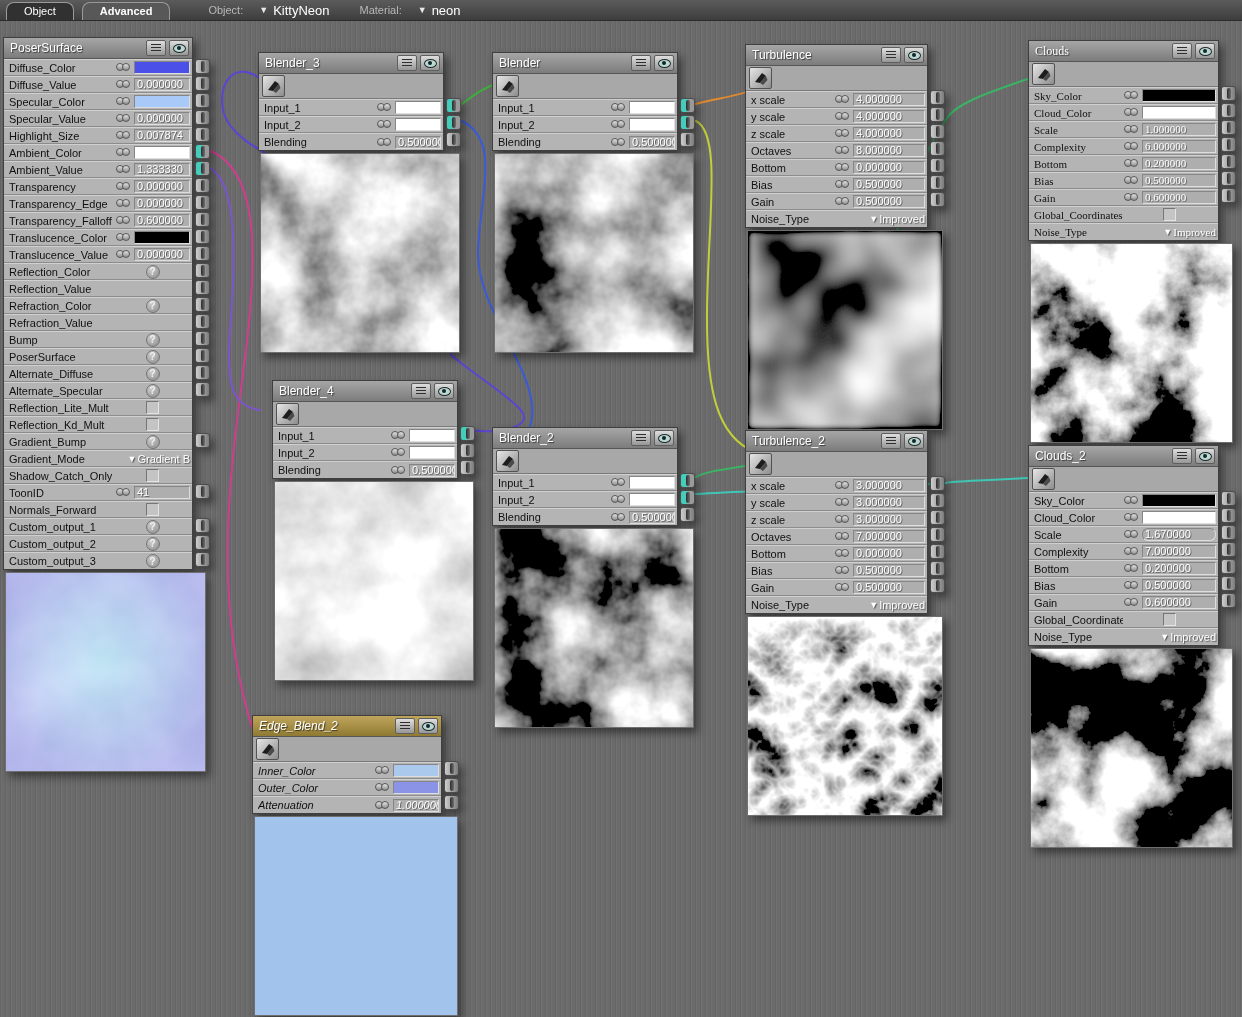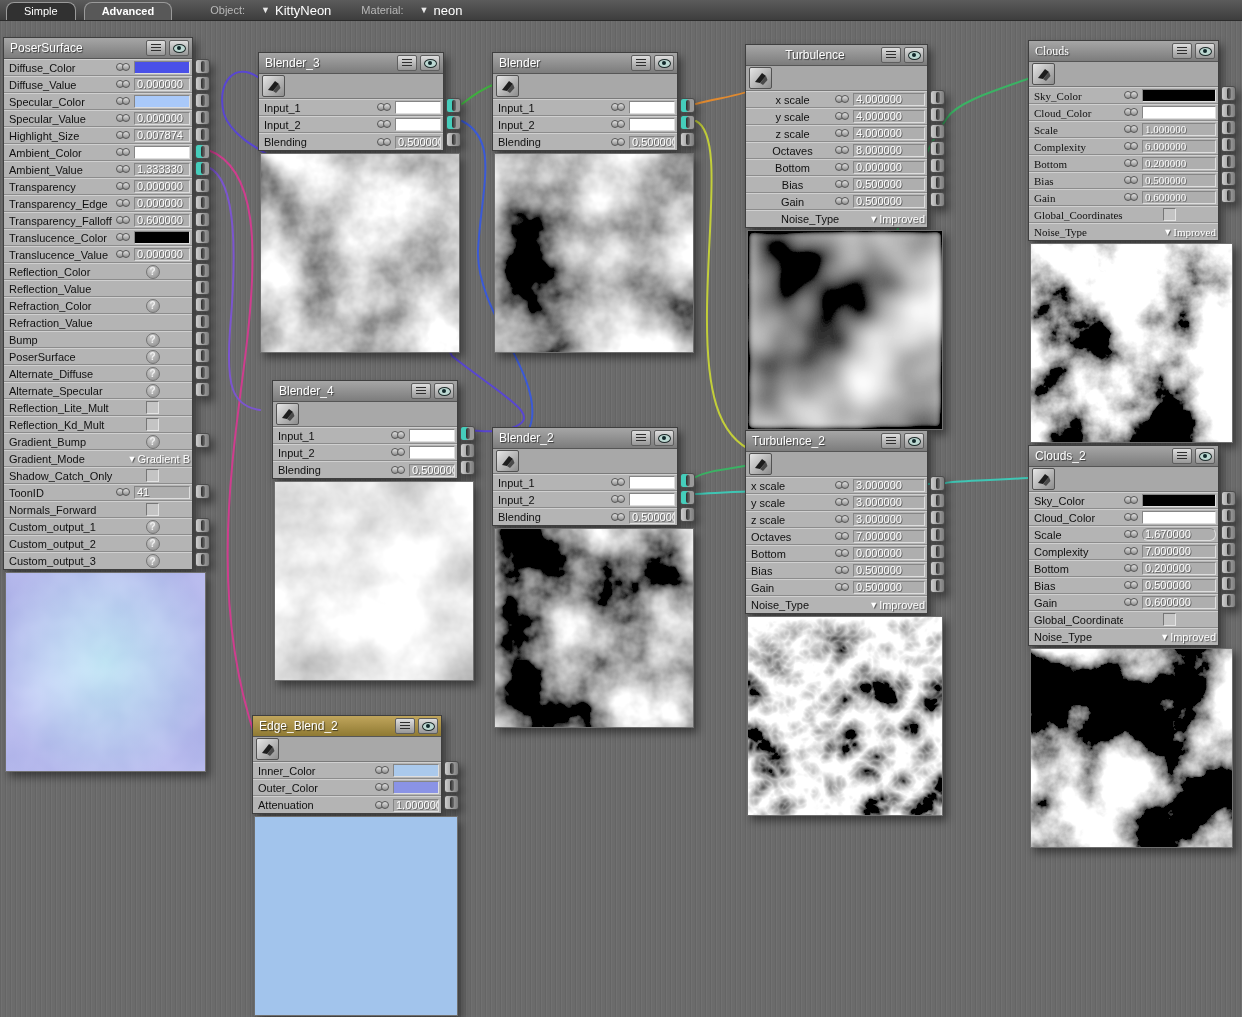--- a/index.html
+++ b/index.html
@@ -118,21 +118,21 @@
     <path d="M462,121 C500,140 481,190 478,250 C476,310 538,370 532,418 C529,440 515,442 505,450" fill="none" stroke="#3b5ad6" stroke-width="2" stroke-linecap="round"></path>
     <path d="M462,104 C472,96 484,88 495,84" fill="none" stroke="#3fae3f" stroke-width="2" stroke-linecap="round"></path>
     <path d="M696,104 C718,98 746,95 759,87" fill="none" stroke="#e08a30" stroke-width="2" stroke-linecap="round"></path>
     <path d="M696,121 C722,134 708,220 707,310 C706,390 717,437 755,452" fill="none" stroke="#c3cf3a" stroke-width="2" stroke-linecap="round"></path>
     <path d="M1033,77 C1000,89 958,101 947,118 C903,180 878,300 848,420 C800,472 720,463 696,477" fill="none" stroke="#3bb264" stroke-width="2" stroke-linecap="round"></path>
     <path d="M1028,478 C980,481 952,481 946,483 C860,488 760,490 696,494" fill="none" stroke="#3fc6b4" stroke-width="2" stroke-linecap="round"></path>
   </svg>
 
 <div id="topbar">
   <div id="tabwrap">
-    <div class="tab inactive">Simple</div>
+    <div class="tab inactive">Object</div>
     <div class="tab active">Advanced</div>
   </div>
   <span class="tblabel">Object:</span>
   <span class="tbtri">▼</span>
   <span class="tbval">KittyNeon</span>
   <span class="tblabel">Material:</span>
   <span class="tbtri">▼</span>
   <span class="tbval">neon</span>
 </div>
 
@@ -556,21 +556,21 @@
         </div>
       </div>
       <span class="sock on" style="left: 188px; top: 46px;"></span>
       <span class="sock on" style="left: 188px; top: 63px;"></span>
       <span class="sock" style="left: 188px; top: 80px;"></span>
       <div class="pvwrap"><svg width="198" height="198">
           <rect width="198" height="198" fill="#888" filter="url(#flt-dark)"></rect>
         </svg></div>
     </div>
     <div class="node" style="left: 745px; top: 44px; width: 200px;">
-      <div class="panel" style="width: 183px; text-align: center;">
+      <div class="panel" style="width: 183px;">
         <div class="hd">
           <span class="ttl">Turbulence</span>
           <span class="hbtn">
             <span class="mlines"></span>
           </span>
           <span class="hbtn">
             <span class="eyeball"></span>
           </span>
         </div>
         <div class="outrow">
@@ -924,21 +924,21 @@
       <span class="sock" style="left: 193px; top: 80px;"></span>
       <span class="sock" style="left: 193px; top: 97px;"></span>
       <span class="sock" style="left: 193px; top: 114px;"></span>
       <span class="sock" style="left: 193px; top: 131px;"></span>
       <span class="sock" style="left: 193px; top: 148px;"></span>
       <div class="pvwrap"><svg width="201" height="198">
           <rect width="201" height="198" fill="#888" filter="url(#flt-cloud2)"></rect>
         </svg></div>
     </div>
     <div class="node" style="left: 252px; top: 715px; width: 208px;">
-      <div class="panel" style="width: 190px;">
+      <div class="panel" style="width: 190px; font-style: italic;">
         <div class="hd sel">
           <span class="ttl">Edge_Blend_2</span>
           <span class="hbtn">
             <span class="mlines"></span>
           </span>
           <span class="hbtn">
             <span class="eyeball"></span>
           </span>
         </div>
         <div class="outrow">

